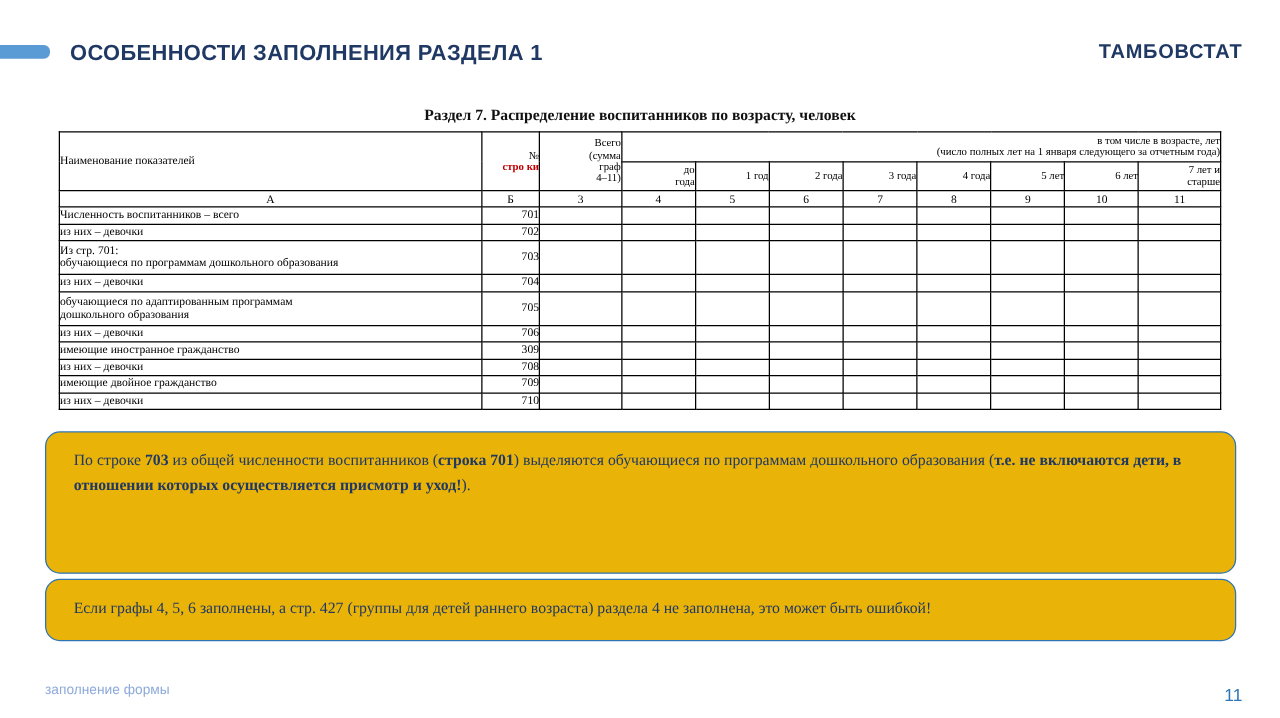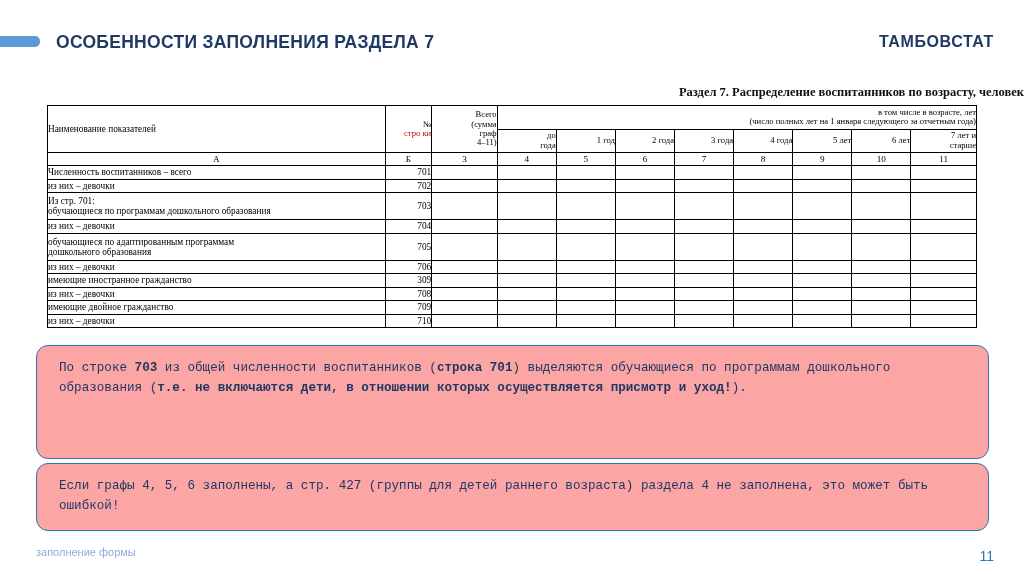--- a/index.html
+++ b/index.html
@@ -27,21 +27,21 @@
     letter-spacing:0.3px;
   }
   .brand {
     position:absolute; right:30px; top:33px;
     font-size:16px; font-weight:bold; color:#1f3864;
     letter-spacing:0.6px;
   }
   
   .form-title {
     position:absolute; left:0; right:0; top:85px;
-    text-align:right;
+    text-align:center;
     font-family:"Liberation Serif", serif;
     font-size:12.5px; font-weight:bold; color:#111;
   }
   
   .tbl-wrap {
     position:absolute; left:47px; top:105px; width:930px;
   }
   table.form {
     border-collapse:collapse;
     width:930px;
@@ -52,42 +52,42 @@
   }
   table.form td, table.form th {
     border:1px solid #000;
     padding:0;
     vertical-align:middle;
     font-weight:normal;
   }
   .hdr-name { text-align:left; font-weight:bold; height:47px; }
   .hdr-center { text-align:right;margin-top:12px; }
   .hdr-small { font-size:8.6px; line-height:1.08; }
-  .red { color:#c00000; }
+  .red { color:#c00000;font-weight:bold; }
   .letters td { text-align:center; font-weight:bold; height:13px; font-size:9.2px;}
   .rowlabel { padding-left:3px; height:13.5px;margin-top:24px; }
   .indent { padding-left:46px; font-weight:bold; }
   .num { text-align:right; }
   .cell { height:13.5px; }
   .tall2 { height:27px; }
   
   .callout {
     position:absolute;
     border:1px solid #2e75b6;
     border-radius:12px;
-    background:#fca5a5;
-    font-family:Liberation Mono, monospace;
+    background:#eab308;
+    font-family:Liberation Serif, serif;
     color:#1f3864;
   }
   .callout.one {
     left:36px; top:345px; width:953px; height:114px;
     padding:13px 22px 0 22px;
   }
   .callout.two {
-    left:36px; top:463px; width:953px; height:68px;
+    left:36px; top:463px; width:953px; height:50px;
     padding:13px 22px 0 22px;
   }
   .callout p {
     margin:0 0 10px 0;
     font-size:12.6px;
     line-height:1.55;
   }
   .callout p.indent-p { text-indent:14px; }
   b { font-weight:bold; }
   
@@ -102,21 +102,21 @@
     font-size:14px; color:#2e75b6;
     font-family:"Liberation Sans", sans-serif;
   }
 </style>
 </head>
 <body>
 
 <div class="slide">
 
   <div class="header-bar"></div>
-  <div class="slide-title">ОСОБЕННОСТИ ЗАПОЛНЕНИЯ РАЗДЕЛА 7</div>
+  <div class="slide-title">ОСОБЕННОСТИ ЗАПОЛНЕНИЯ РАЗДЕЛА 1</div>
   <div class="brand">ТАМБОВСТАТ</div>
 
   <div class="form-title">Раздел 7. Распределение воспитанников по возрасту, человек</div>
 
   <div class="tbl-wrap">
     <table class="form">
       <colgroup>
         <col style="width:320px">
         <col style="width:44px">
         <col style="width:62px">

